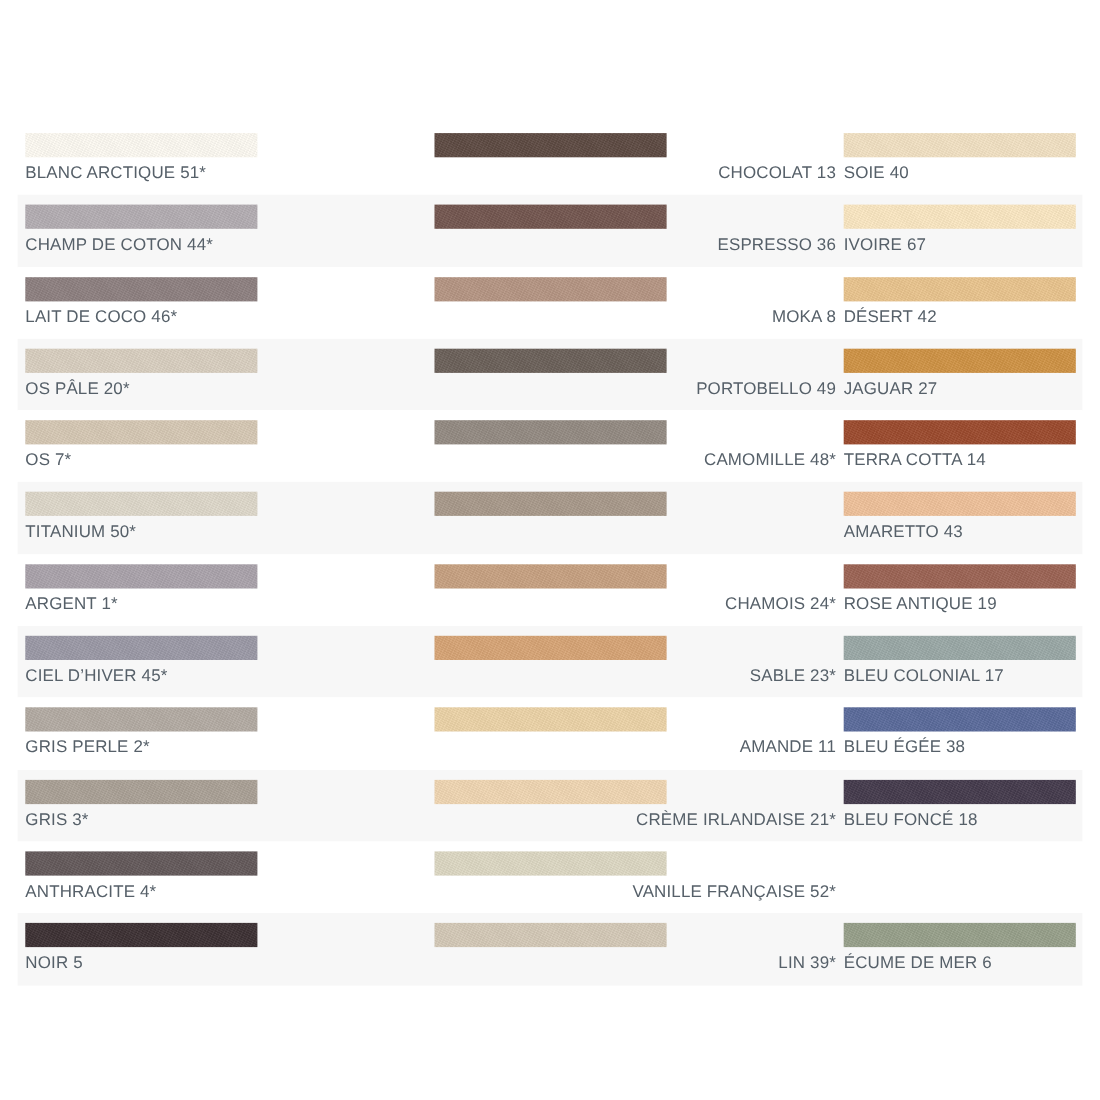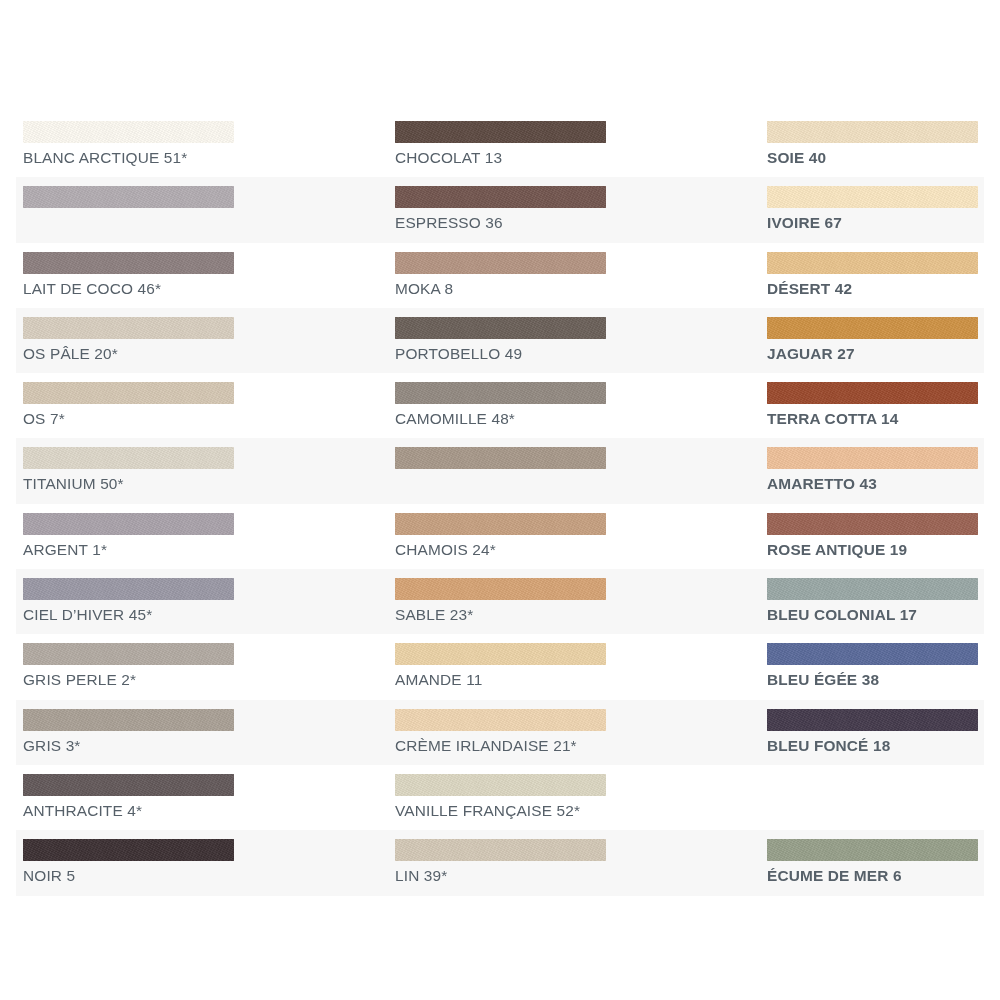--- a/index.html
+++ b/index.html
@@ -37,22 +37,22 @@
     background: #f7f7f7;
   }
 
   .swatch-cell {
     position: relative;
     width: 372px;
     box-sizing: border-box;
     padding-left: 7px;
   }
   .swatch-cell.col-1 { width: 372px; }
-  .swatch-cell.col-2 { width: 372px; }
-  .swatch-cell.col-3 { width: 224px; font-weight: bold; }
+  .swatch-cell.col-2 { width: 372px; text-align: right; }
+  .swatch-cell.col-3 { width: 224px; }
 
   .swatch-chip {
     width: 211px;
     height: 22px;
     margin-top: 9px;
     display: block;
     position: relative;
   }
   .swatch-chip::after {
     content: "";
@@ -88,20 +88,21 @@
           <div class="swatch-label">CHOCOLAT 13</div>
         </div>
         <div class="swatch-cell col-3">
           <span class="swatch-chip" title="#f2e1c3" style="background: rgb(242, 225, 195);"></span>
           <div class="swatch-label">SOIE 40</div>
         </div>
       </div>
       <div class="swatch-row alt">
         <div class="swatch-cell col-1">
           <span class="swatch-chip" title="#b3adb2" style="background: rgb(179, 173, 178);"></span>
+          <div class="swatch-label">CHAMP DE COTON 44*</div>
         </div>
         <div class="swatch-cell col-2">
           <span class="swatch-chip" title="#73564f" style="background: rgb(115, 86, 79);"></span>
           <div class="swatch-label">ESPRESSO 36</div>
         </div>
         <div class="swatch-cell col-3">
           <span class="swatch-chip" title="#fbe7c2" style="background: rgb(251, 231, 194);"></span>
           <div class="swatch-label">IVOIRE 67</div>
         </div>
       </div>

